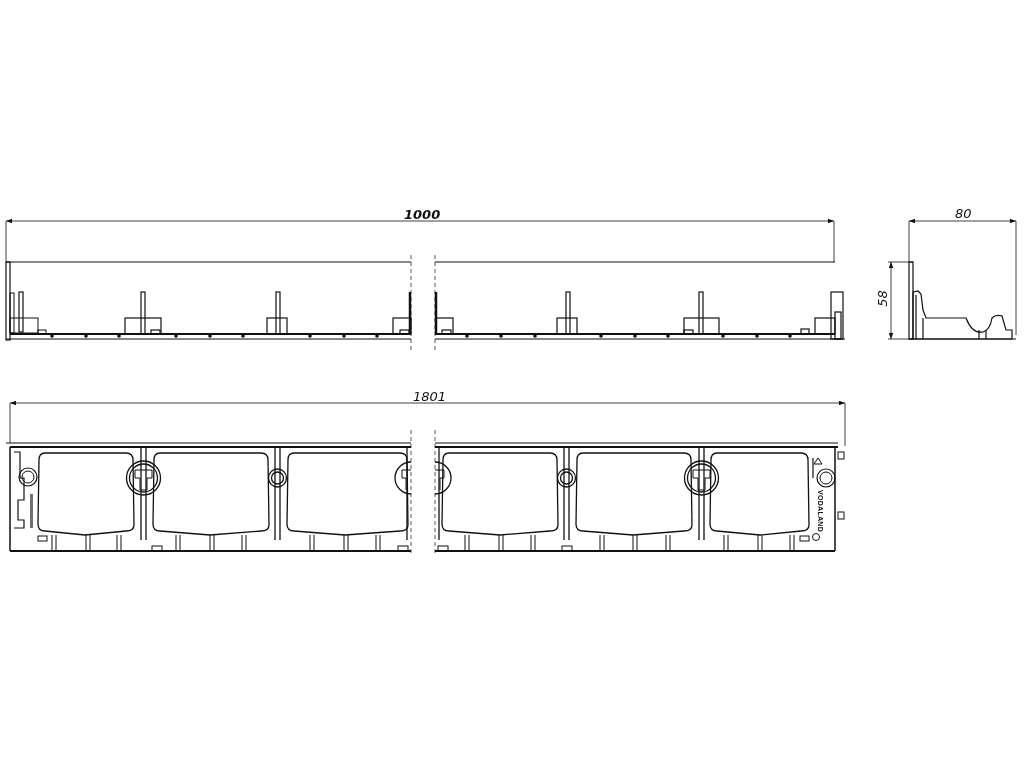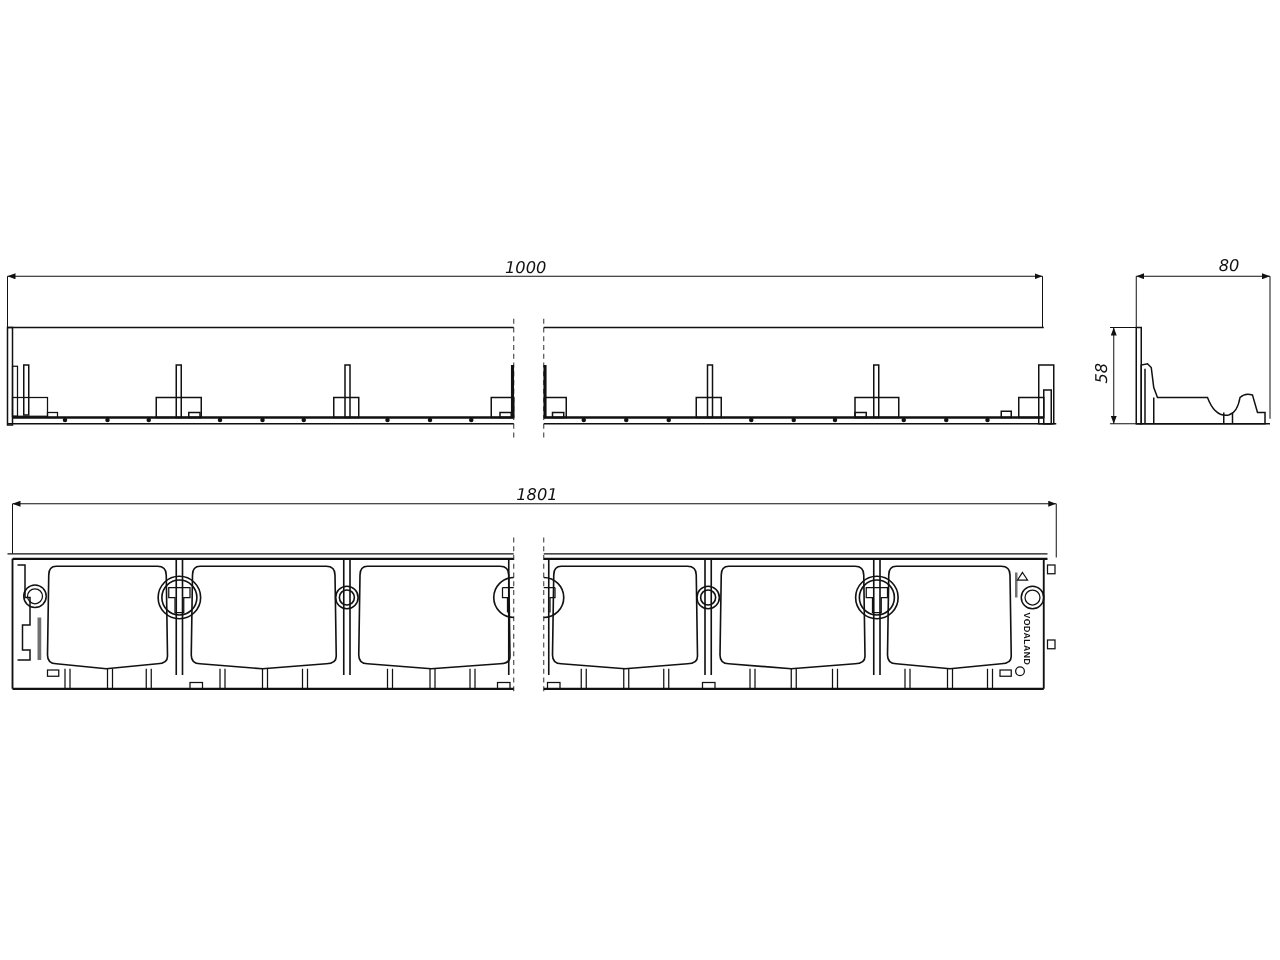--- a/index.html
+++ b/index.html
@@ -235,17 +235,17 @@
     <rect x="812" y="458" width="2" height="20" fill="#111" stroke="none" opacity="0.6"></rect>
     <circle cx="816" cy="537" r="3.5" stroke-width="1"></circle>
 
     <g stroke-width="0.7" stroke-dasharray="4,3">
       <line x1="411" y1="430" x2="411" y2="555"></line>
       <line x1="435" y1="430" x2="435" y2="555"></line>
     </g>
   </g>
 </svg>
 
-<span class="dim-label" style="left:404px; top:208px;">1000</span>
-<span class="dim-label" style="left:955px; top:207px;margin-left:20px;">80</span>
+<span class="dim-label" style="left:404px; top:208px;font-weight:bold;">1000</span>
+<span class="dim-label" style="left:955px; top:207px;">80</span>
 <span class="dim-label vertical" style="left:874px; top:292px;">58</span>
 <span class="dim-label" style="left:413px; top:390px;">1801</span>
 <span class="brand" style="left:824px; top:490px;">VODALAND</span>
 
 </body></html>

